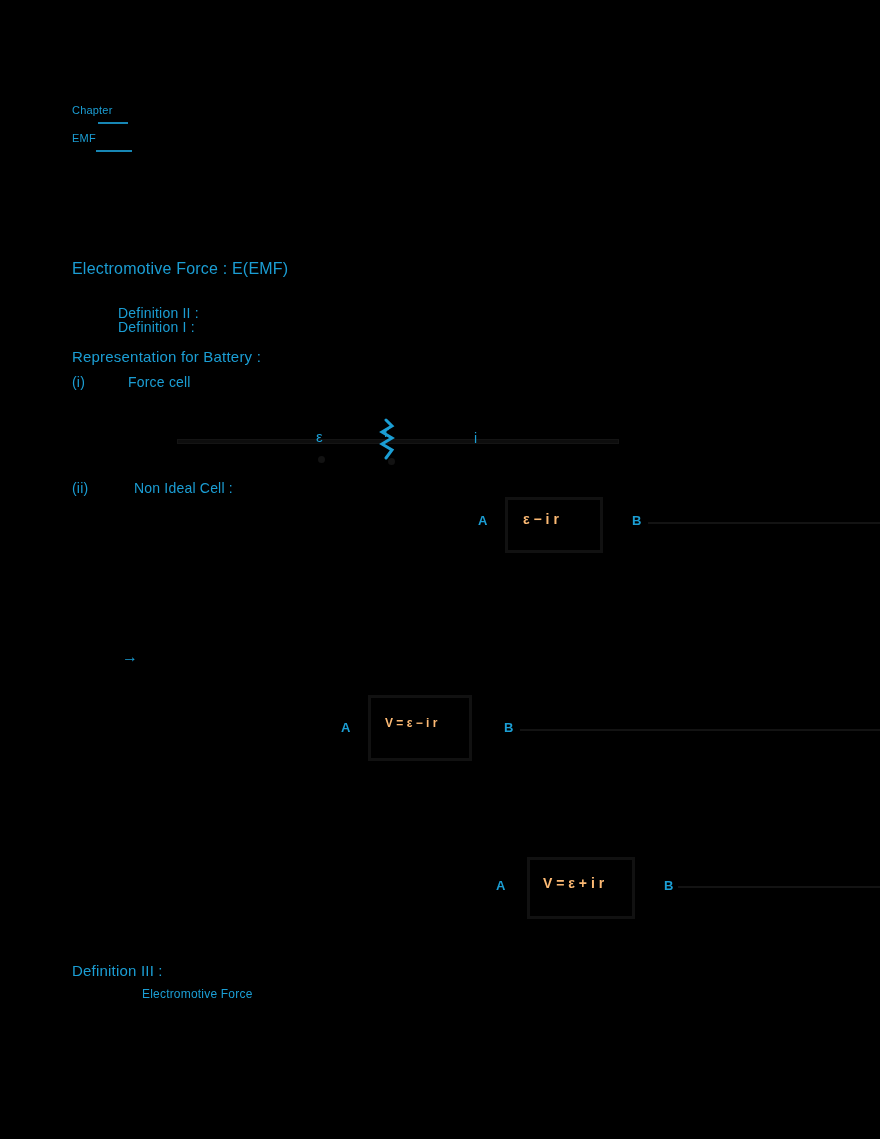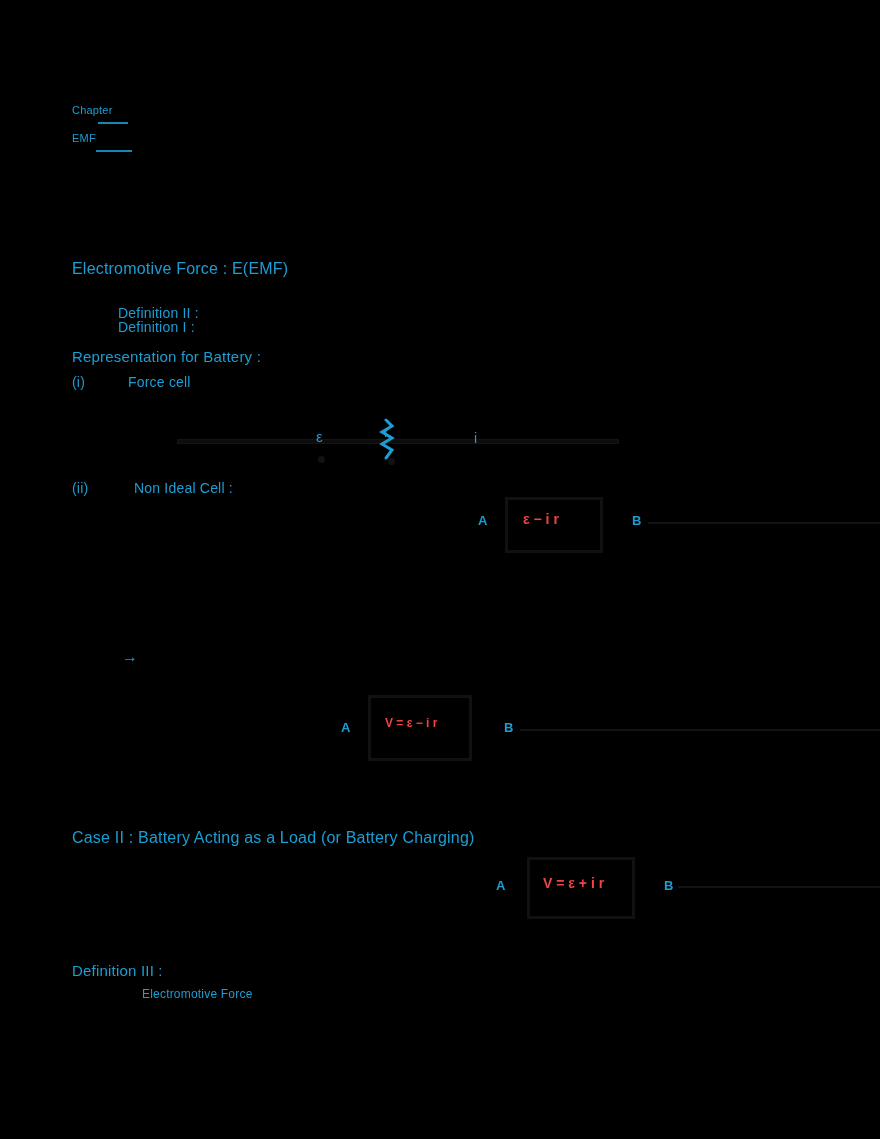--- a/index.html
+++ b/index.html
@@ -99,21 +99,21 @@
     border: 3px solid #111111;
     background: transparent;
     box-sizing: border-box;
   }
   #eqbox-1 { left: 505px; top: 497px;  width: 98px;  height: 56px; }
   #eqbox-2 { left: 368px; top: 695px;  width: 104px; height: 66px; }
   #eqbox-3 { left: 527px; top: 857px;  width: 108px; height: 62px; }
 
   .eqtext {
     position: absolute;
-    color: #ef4444;
+    color: #fdba74;
     font-weight: bold;
     white-space: nowrap;
     filter: blur(0.7px);
   }
   #eq-1 { left: 523px; top: 511px; font-size: 14px; }
   #eq-2 { left: 385px; top: 716px; font-size: 12px; }
   #eq-3 { left: 543px; top: 875px; font-size: 14px; }
 
   .term-left, .term-right {
     position: absolute;
@@ -192,21 +192,20 @@
 
 
   <div class="txt" id="case1-arrow">→</div>
 
   <div class="eqbox" id="eqbox-2"></div>
   <div class="term-left" id="t2-left">A</div>
   <div class="eqtext" id="eq-2">V = ε − i r</div>
   <div class="term-right" id="t2-right">B</div>
   <div class="lead" id="lead-2"></div>
 
-  <div class="txt hd2" id="case-2-title">Case II : Battery Acting as a Load (or Battery Charging)</div>
 
   <div class="eqbox" id="eqbox-3"></div>
   <div class="term-left" id="t3-left">A</div>
   <div class="eqtext" id="eq-3">V = ε + i r</div>
   <div class="term-right" id="t3-right">B</div>
   <div class="lead" id="lead-3"></div>
 
   <div class="txt hd" id="def-3-title">Definition III :</div>
 
   <div class="txt small" id="def-3-text">Electromotive Force</div>

